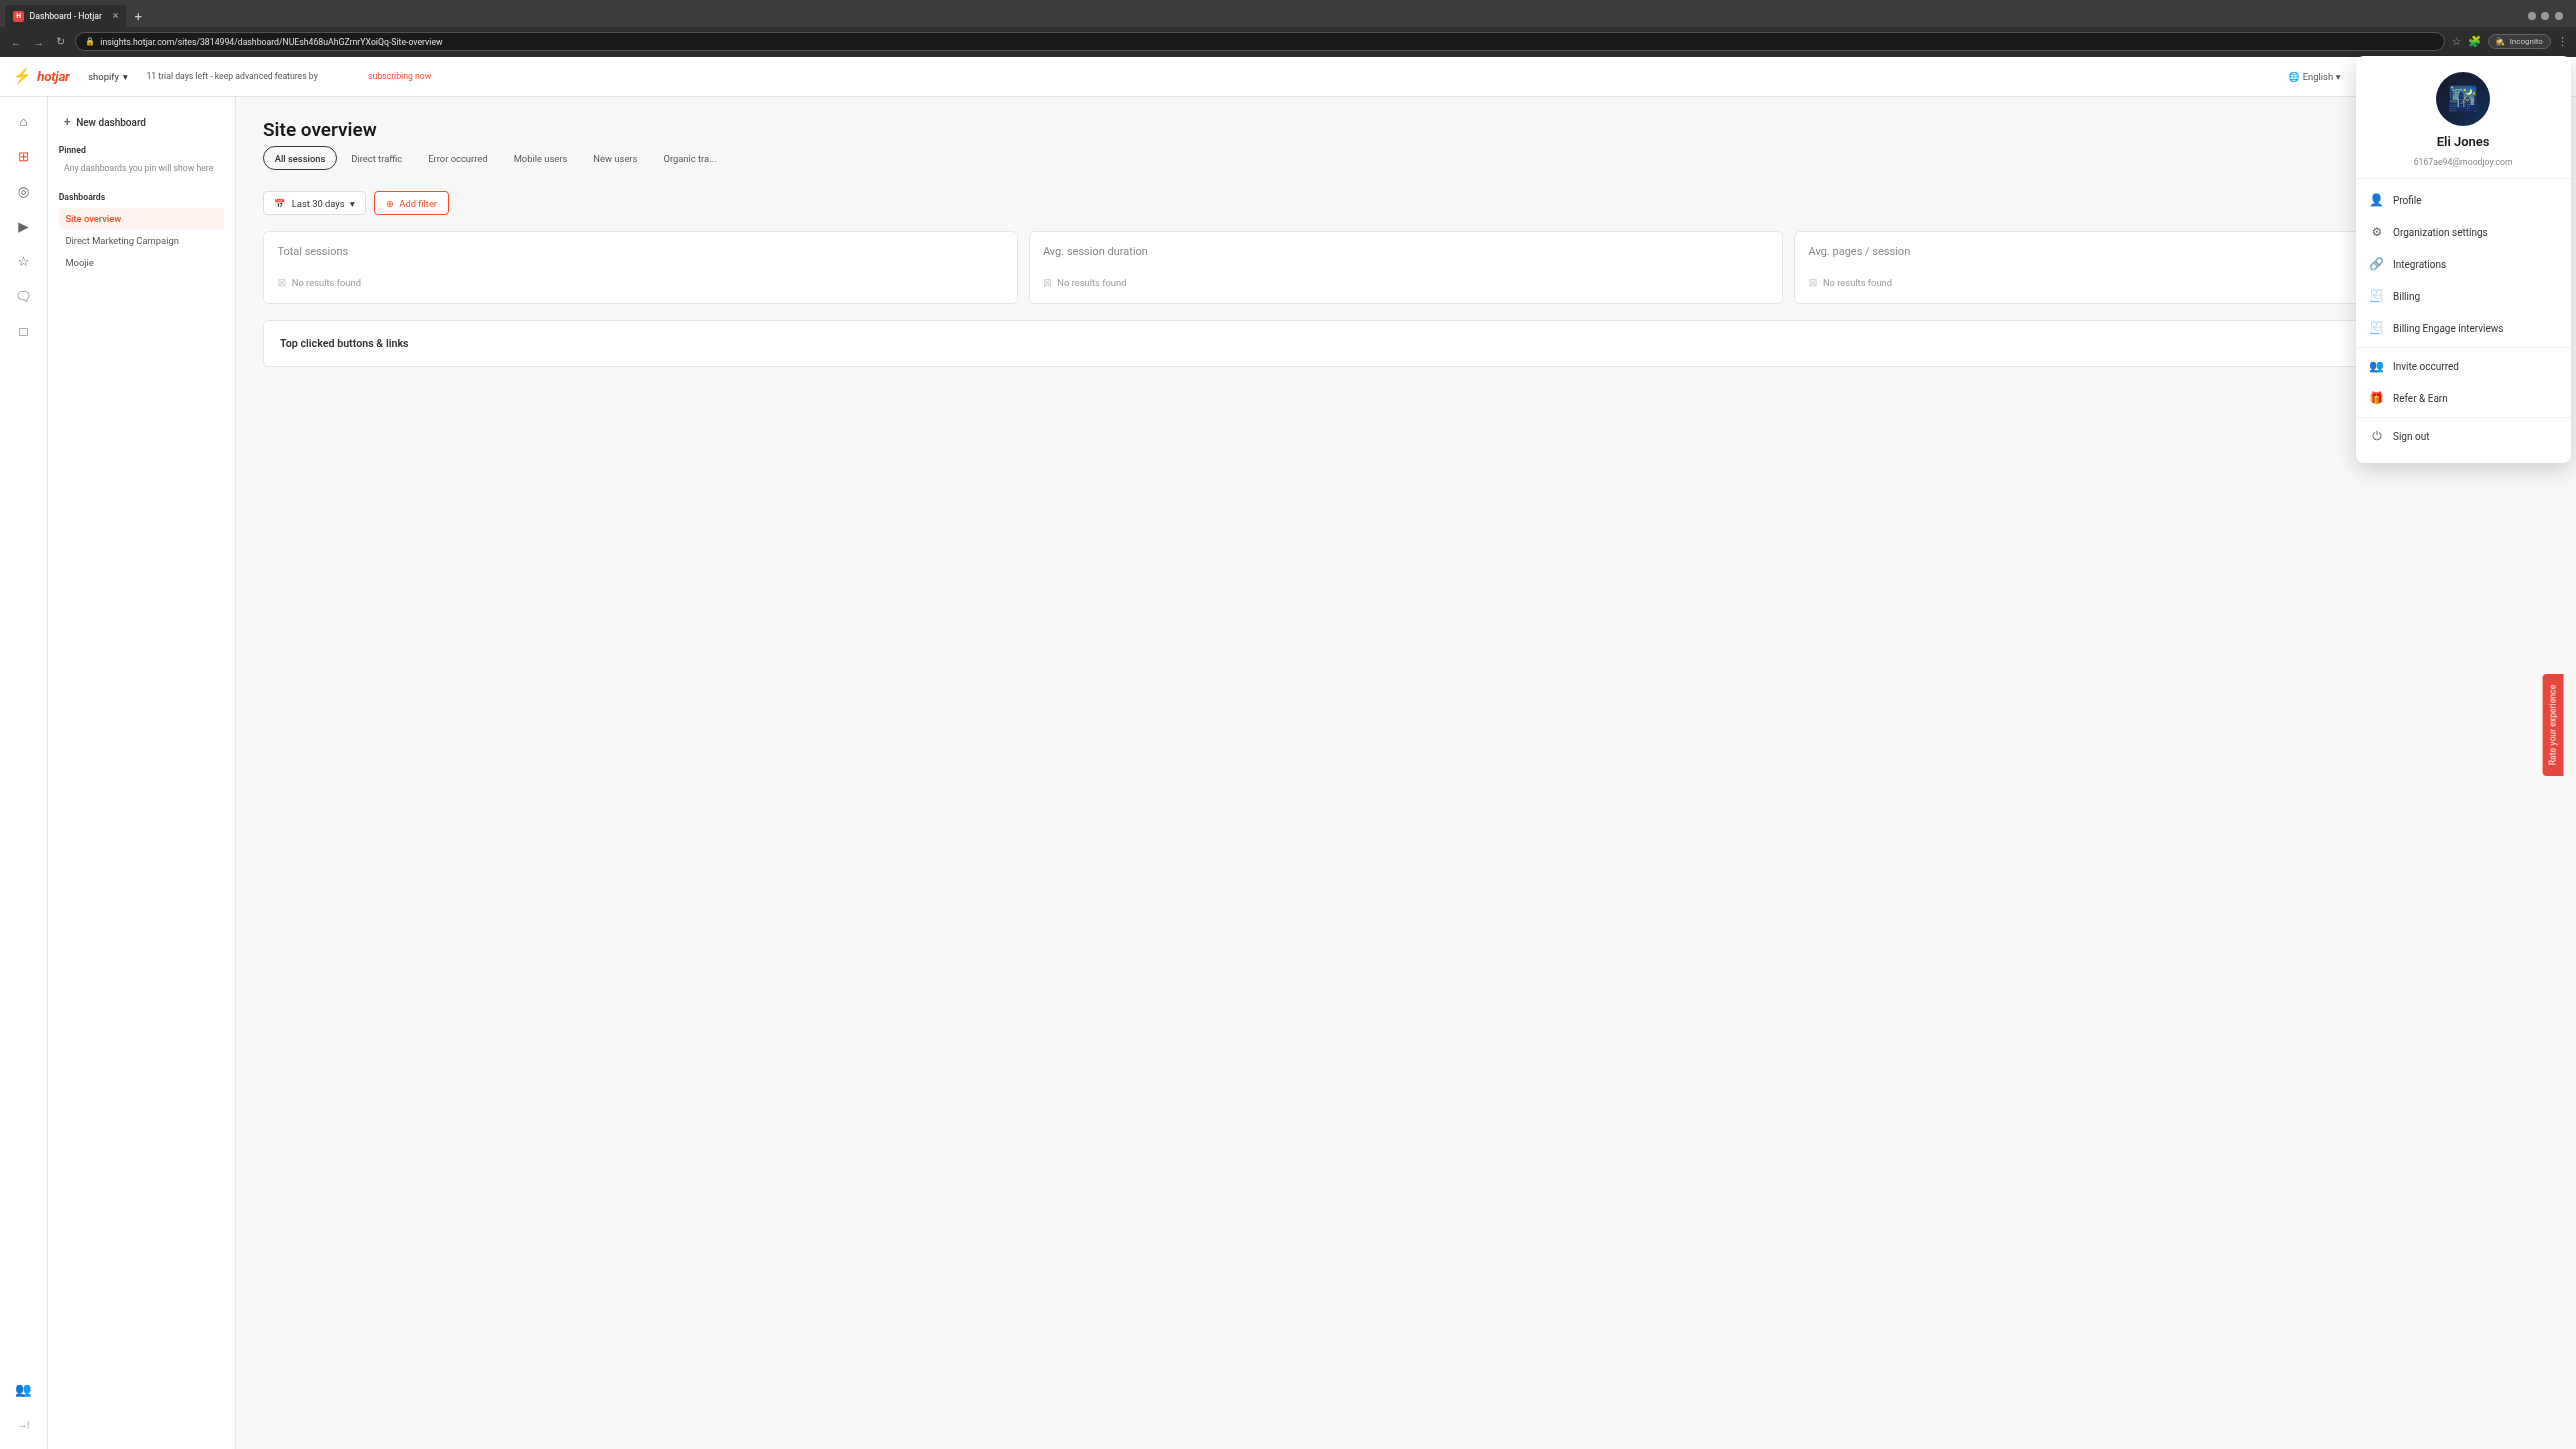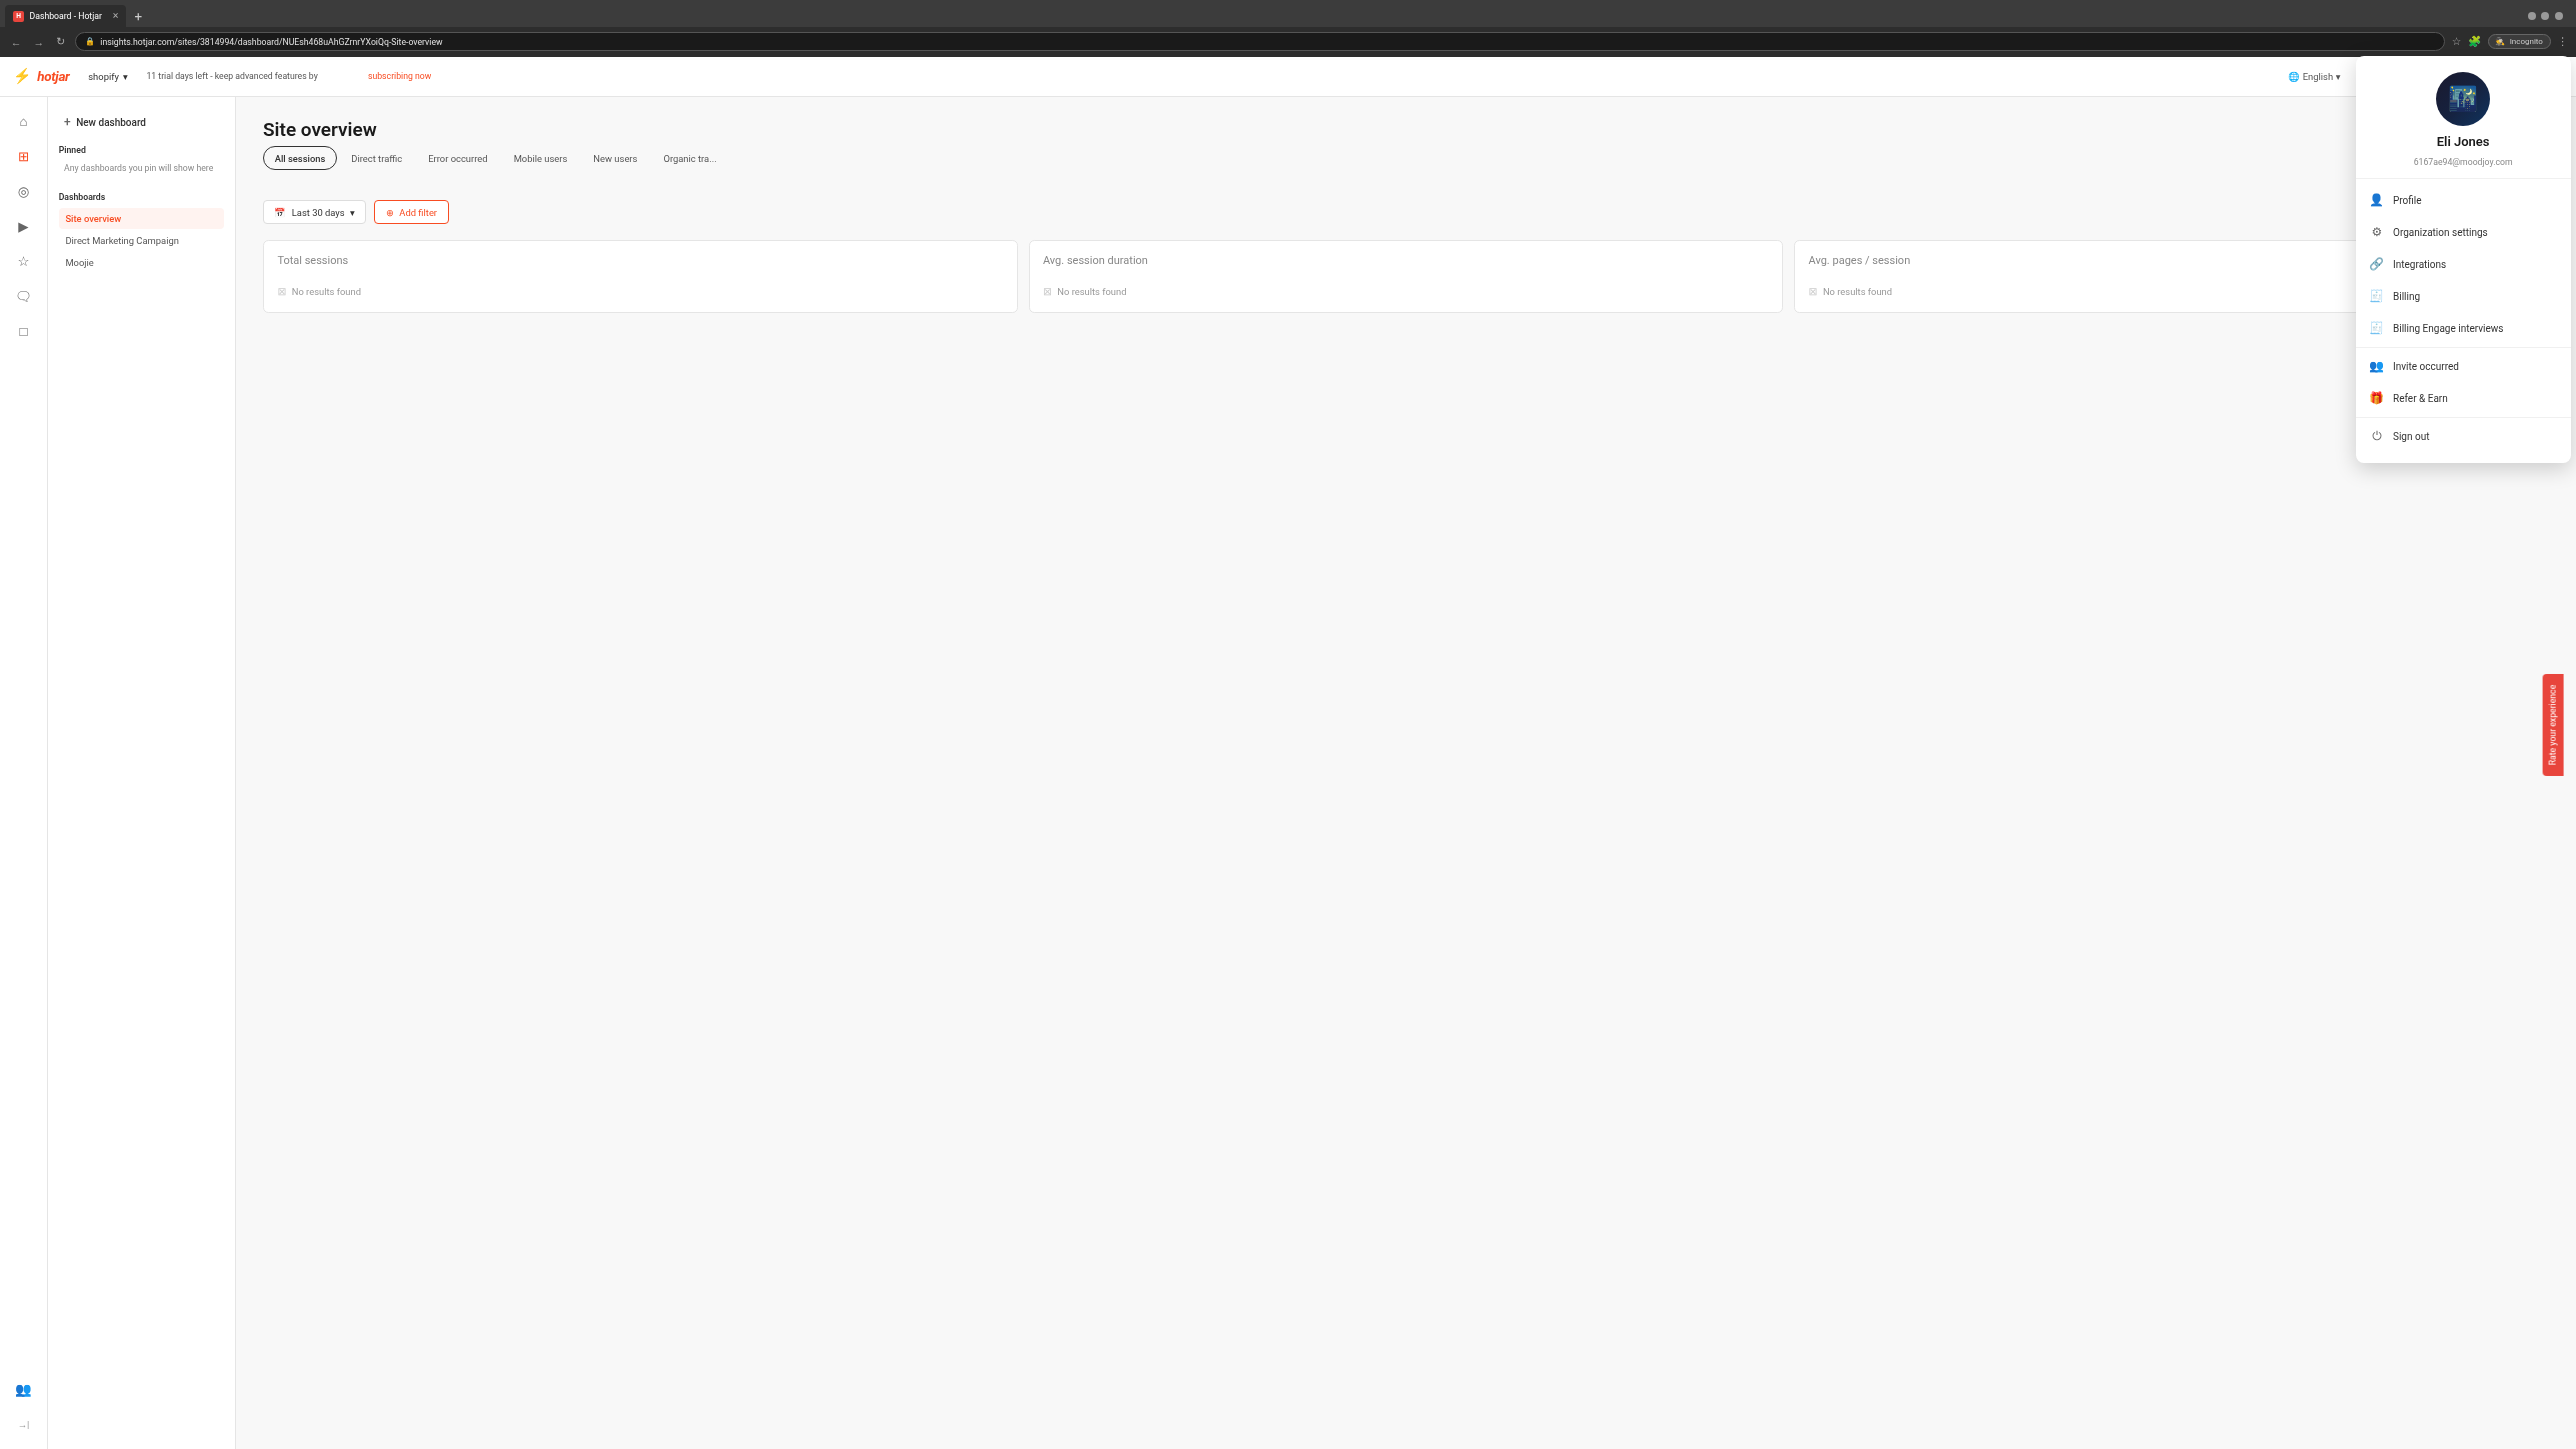--- a/index.html
+++ b/index.html
@@ -61,21 +61,21 @@
     .nav-item.active { background: #fff3f0; color: #f84c22; font-weight: 500; }
     .dashboards-section .section-title { margin-top: 5.4px; }
 
     
     .main-content { flex: 1; overflow-y: auto; background: #f8f8f8; padding: 21.5px 27px; }
     .page-title { font-size: 19px; font-weight: 600; color: #1a1a1a; margin-bottom: 5.4px; }
     .page-subtitle { color: #666; font-size: 9.4px; margin-bottom: 16px; }
     .page-subtitle a { color: #f84c22; text-decoration: none; }
 
     
-    .session-tabs { display: flex; gap: 2.7px; margin-bottom: 30px; flex-wrap: wrap; }
+    .session-tabs { display: flex; gap: 2.7px; margin-bottom: 21px; flex-wrap: wrap; }
     .session-tab { padding: 5.4px 10.7px; border-radius: 13.4px; font-size: 9.4px; cursor: pointer; color: #555; border: 0.7px solid transparent; }
     .session-tab.active { border: 1.3px solid #333; color: #333; font-weight: 500; border-radius: 13.4px; }
 
     
     .filters-row { display: flex; gap: 8px; margin-bottom: 16px; }
     .date-filter { display: flex; align-items: center; gap: 5.4px; padding: 5.4px 10.7px; border: 0.7px solid #ddd; border-radius: 4px; background: #fff; cursor: pointer; font-size: 9.4px; color: #333; }
     .add-filter-btn { display: flex; align-items: center; gap: 5.4px; padding: 5.4px 10.7px; border: 0.7px solid #f84c22; border-radius: 4px; background: #fff; cursor: pointer; font-size: 9.4px; color: #f84c22; }
 
     
     .stats-grid { display: grid; grid-template-columns: repeat(3, 1fr); gap: 10.7px; margin-bottom: 16px; }
@@ -246,20 +246,23 @@
         </div>
         <div class="stat-card">
           <div class="stat-label">Avg. pages / session</div>
           <div class="stat-value">
             <span class="stat-icon">⊠</span>
             <span>No results found</span>
           </div>
         </div>
       </div>
 
+      <div class="content-card">
+        <div class="card-title">Top clicked buttons &amp; links</div>
+      </div>
     </div>
   </div>
 </div>
 
 <div class="user-dropdown">
   <div class="dropdown-header">
     <div class="user-avatar-large">
       <span style="font-size:24px;">🌃</span>
     </div>
     <div class="user-name">Eli Jones</div>

